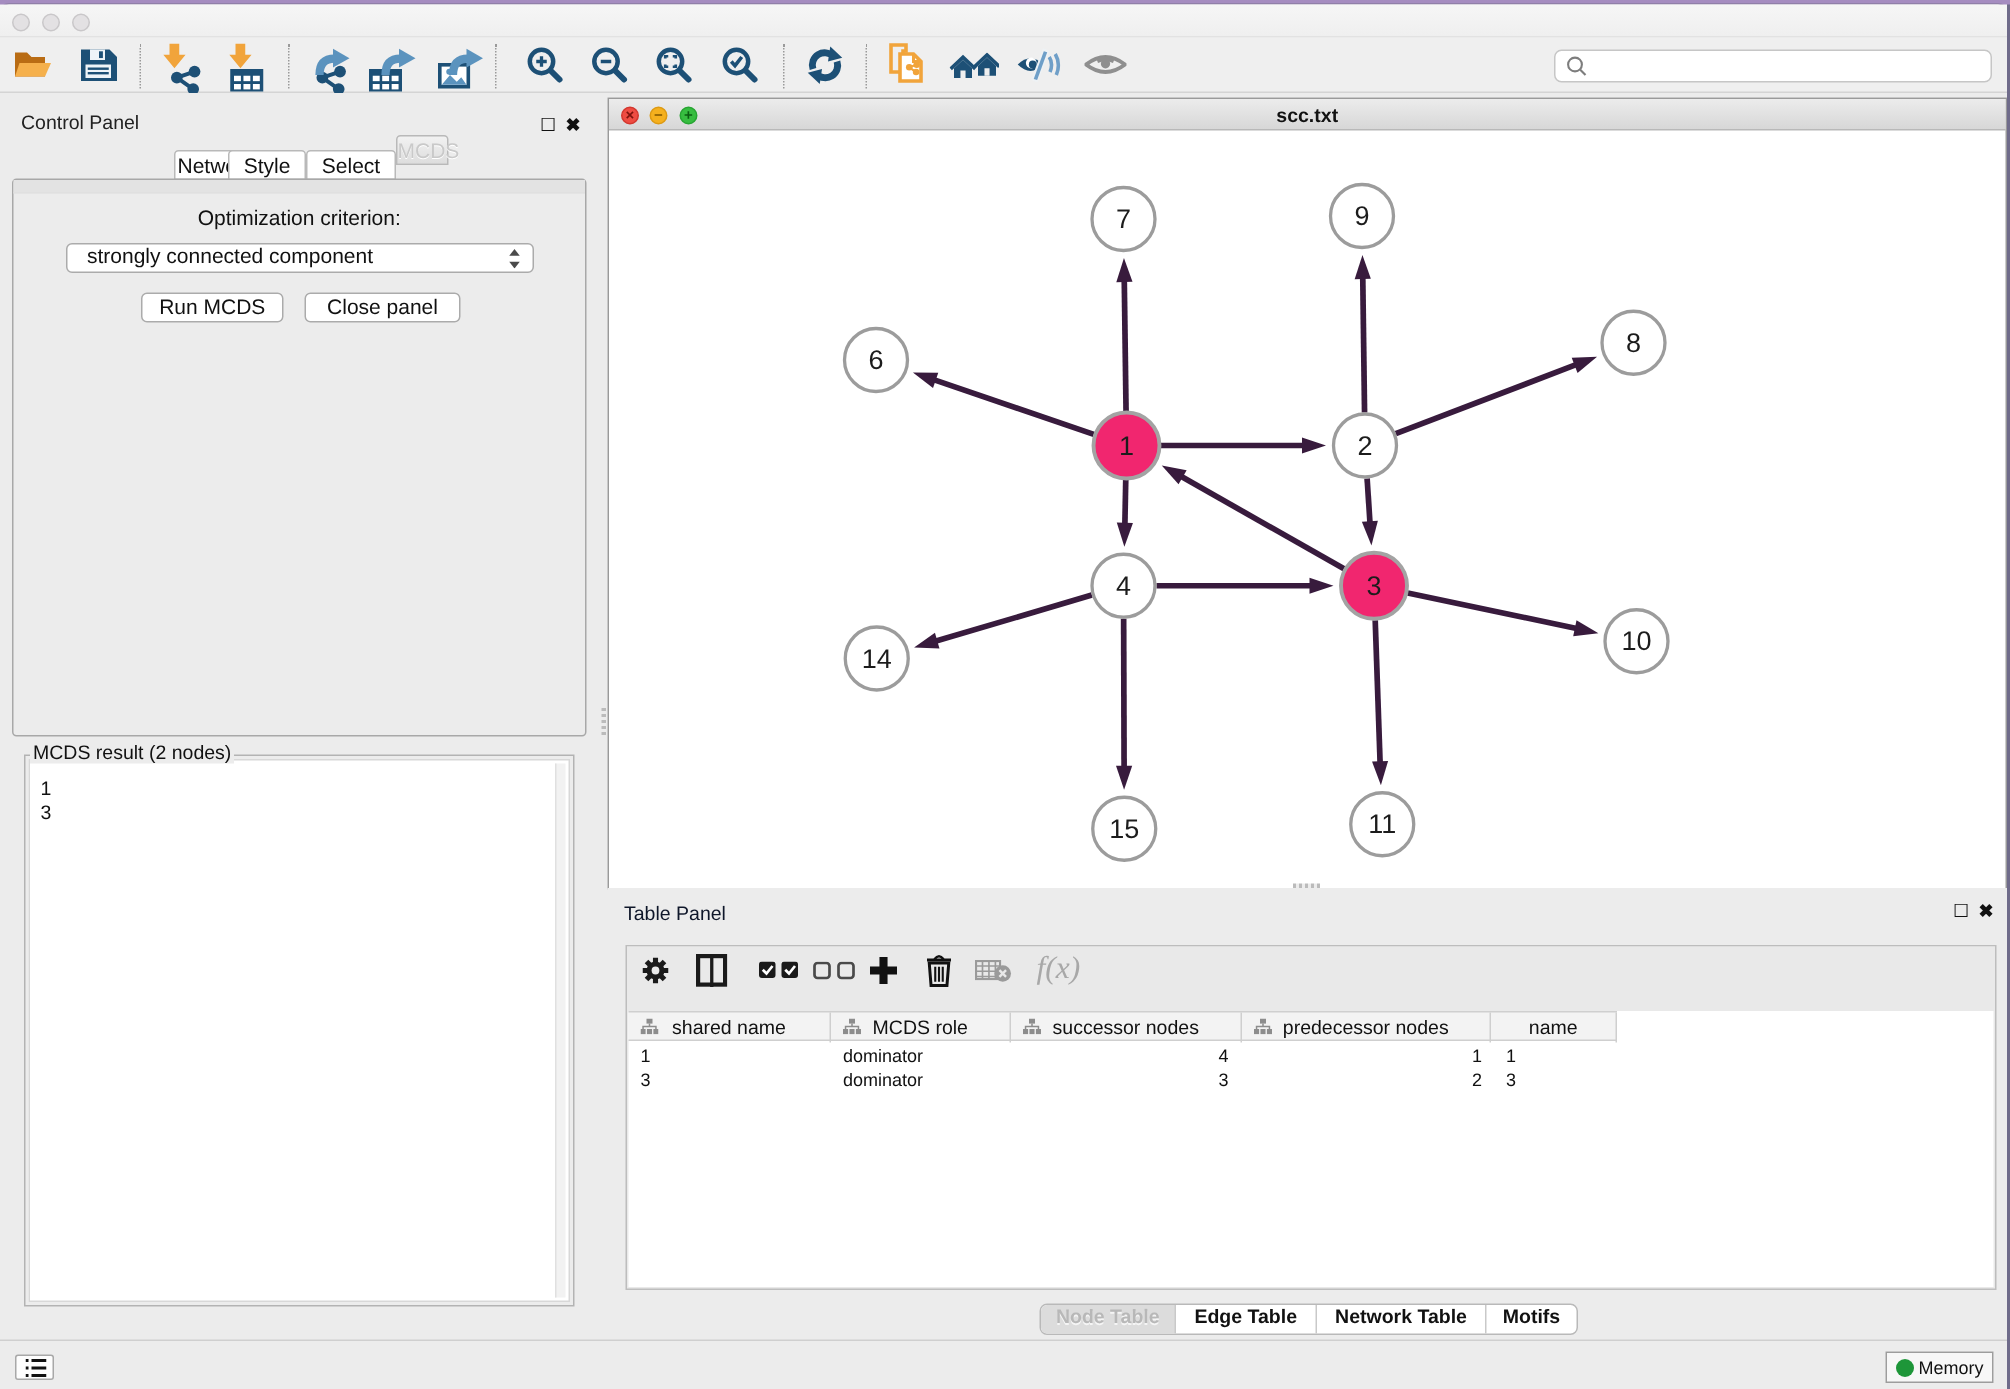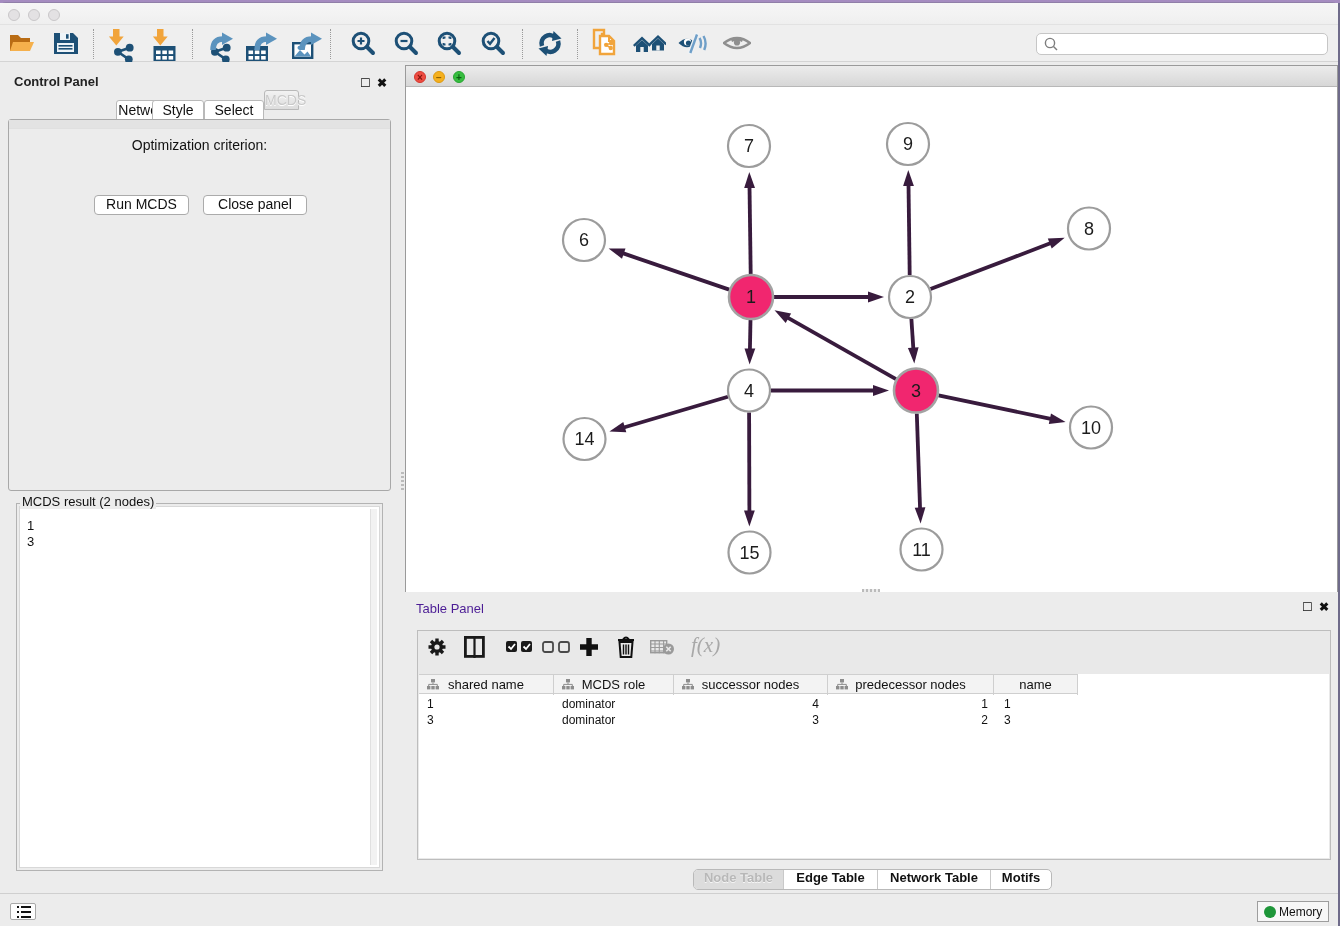--- a/index.html
+++ b/index.html
@@ -26,21 +26,21 @@
 #fieldset-legend { position:absolute; left:3px; top:-10px; z-index:3; background:#ececec; font-size:13px; color:#111; padding:0 2px; }
 #fs-inner { position:absolute; left:2px; top:2px; right:2px; bottom:2px; background:#fff; border:1px solid #d8d8d8; font-size:13px; color:#111; padding:11px 0 0 7px; line-height:16px; }
 #fs-scroll { position:absolute; right:2px; top:2px; bottom:2px; width:7px; background:#f2f2f2; border-left:1px solid #e0e0e0; }
 
 #net { position:absolute; left:405px; top:62px; width:933px; height:528px; border:1px solid #9a9a9a; background:#fff; }
 #net-tb { position:absolute; left:0; top:0; width:100%; height:21px; background:linear-gradient(#ececec,#d7d7d7); border-bottom:1px solid #b8b8b8; }
 .mac { position:absolute; top:5px; width:12px; height:12px; border-radius:50%; font-size:10px; font-weight:bold; text-align:center; line-height:12px; }
 #net-title { position:absolute; top:3px; width:100%; text-align:center; font-size:13px; font-weight:bold; color:#111; }
 
 #tp { position:absolute; left:405px; top:589px; width:933px; height:301px; background:#ececec; }
-#tp-title { position:absolute; left:11px; top:9px; font-size:13px; color:#4c1d95; }
+#tp-title { position:absolute; left:11px; top:9px; font-size:13px; color:#0f172a; }
 #tp-tbbox { position:absolute; left:12px; top:38px; width:914px; height:230px; border:1px solid #bdbdbd; background:#e9e9e9; }
 #tp-toolbar { position:absolute; left:0; top:0; width:100%; height:45px; background:#e9e9e9; }
 #tbl { position:absolute; left:1px; top:43px; right:1px; bottom:1px; background:#fff; }
 #tbl-head { position:absolute; left:0; top:0; width:659px; height:20px; background:#f3f3f3; border-top:1px solid #cfcfcf; border-bottom:1px solid #cfcfcf; }
 .th { position:absolute; top:0; height:20px; border-right:1px solid #cfcfcf; font-size:13px; color:#111; text-align:center; line-height:19px; }
 .treeico { position:absolute; top:4px; width:12px; height:11px; }
 .cell { position:absolute; font-size:12px; color:#111; height:16px; line-height:16px; }
 #bt-tabs { position:absolute; left:288px; top:277px; width:359px; height:21px; background:#fff; border:1px solid #b9b9b9; border-radius:5px; overflow:hidden;padding-left:12px; }
 .bt { position:absolute; top:0; height:21px; font-size:13px; font-weight:bold; color:#111; text-align:center; line-height:15px; border-right:1px solid #c9c9c9; }
 
@@ -203,44 +203,49 @@
       </svg>
     </div>
   <div id="search">
       <svg class="abs" style="left:7px;top:3px;" width="15" height="15" viewBox="0 0 15 15">
         <circle cx="6" cy="6" r="4.6" fill="none" stroke="#7d7d7d" stroke-width="1.4"></circle>
         <path d="M9.5 9.5 L13 13" stroke="#7d7d7d" stroke-width="1.4"></path>
       </svg>
     </div>
 
   <div id="cp">
-    <div id="cp-title" style="top:12px;left:14px;font-weight:bold;">Control Panel</div>
+    <div id="cp-title" style="top:12px;left:14px;">Control Panel</div>
     <div class="wicon" style="left:360px;top:14px;">☐</div>
     <div class="wicon" style="left:377px;top:14px;font-weight:bold;">✖</div>
     <div class="cptab" style="left:78px;top:38px;width:56px;margin-left:38px;">Network</div>
     <div class="cptab" style="left:152px;top:38px;width:52px;">Style</div>
     <div class="cptab" style="left:204px;top:38px;width:60px;text-align:center;">Select</div>
     <div class="cptab" style="left:264px;top:28px;width:35px;background:linear-gradient(#f2f2f2,#dddddd);color:#c9c9c9;text-shadow:0 1px 0 #fff;border-radius:3px 3px 0 0;">MCDS</div>
     <div id="cp-box" style="top:57px;">
         <div id="cp-box-top"></div>
       </div>
     <div id="optlbl" style="top:75px;">Optimization criterion:</div>
+    <div id="dropdown" style="top:100px;">strongly connected component<svg class="abs" style="right:8px;top:3px;" width="8" height="13" viewBox="0 0 8 13">
+          <path d="M4 0 L7.5 4.5 h-7z" fill="#4a4a4a"></path>
+          <path d="M4 13 L0.5 8.5 h7z" fill="#4a4a4a"></path>
+        </svg></div>
     <div class="btn" style="left:94px;width:95px;">Run MCDS</div>
     <div class="btn" style="left:203px;width:104px;">Close panel</div>
     <div id="fieldset" style="top:441px;">
       <div id="fieldset-legend">MCDS result (2 nodes)</div>
       <div id="fs-inner">1<br>3<div id="fs-scroll"></div></div>
     </div>
   </div>
 
   <div id="net">
     <div id="net-tb">
       <div class="mac" style="left:8px;background:#ee4c42;border:1px solid #d3372e;color:#7e120c;">×</div>
       <div class="mac" style="left:27px;background:#f5b01e;border:1px solid #dd9a12;color:#8a5d00;">−</div>
       <div class="mac" style="left:47px;background:#37bd40;border:1px solid #27a532;color:#0b5e12;">+</div>
+      <div id="net-title">scc.txt</div>
     </div>
   </div>
   <svg id="graph" width="930" height="504" style="position:absolute;left:406px;top:84px;">
       <line x1="344.7" y1="187.0" x2="343.5" y2="99.0" stroke="#381b3d" stroke-width="3.8"></line>
       <polygon points="343.3,85.0 349.0,100.9 338.2,101.1" fill="#381b3d"></polygon>
       <line x1="323.2" y1="202.6" x2="215.9" y2="165.9" stroke="#381b3d" stroke-width="3.8"></line>
       <polygon points="202.6,161.4 219.5,161.5 216.0,171.7" fill="#381b3d"></polygon>
       <line x1="368.0" y1="210.0" x2="464.0" y2="210.0" stroke="#381b3d" stroke-width="3.8"></line>
       <polygon points="478.0,210.0 462.0,215.4 462.0,204.6" fill="#381b3d"></polygon>
       <line x1="344.5" y1="233.0" x2="343.9" y2="263.5" stroke="#381b3d" stroke-width="3.8"></line>

